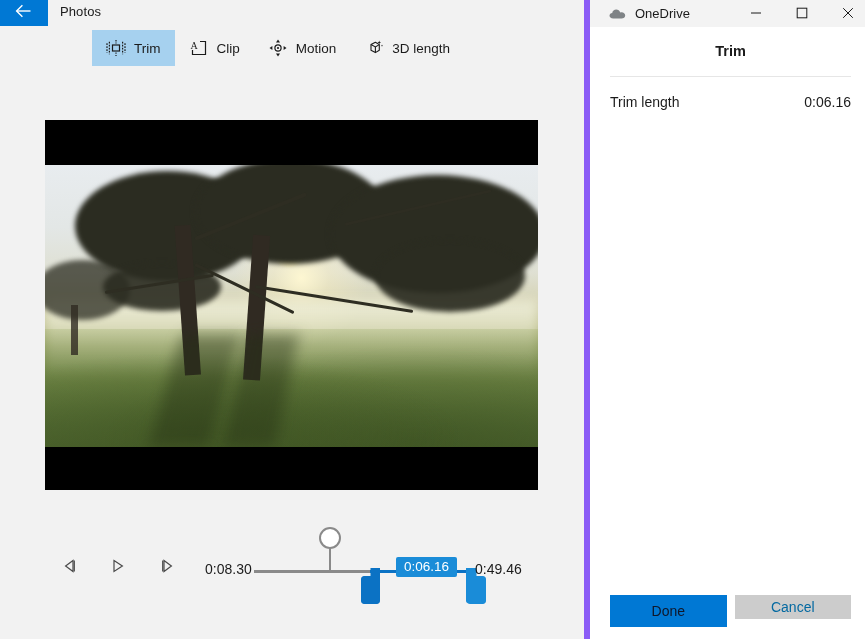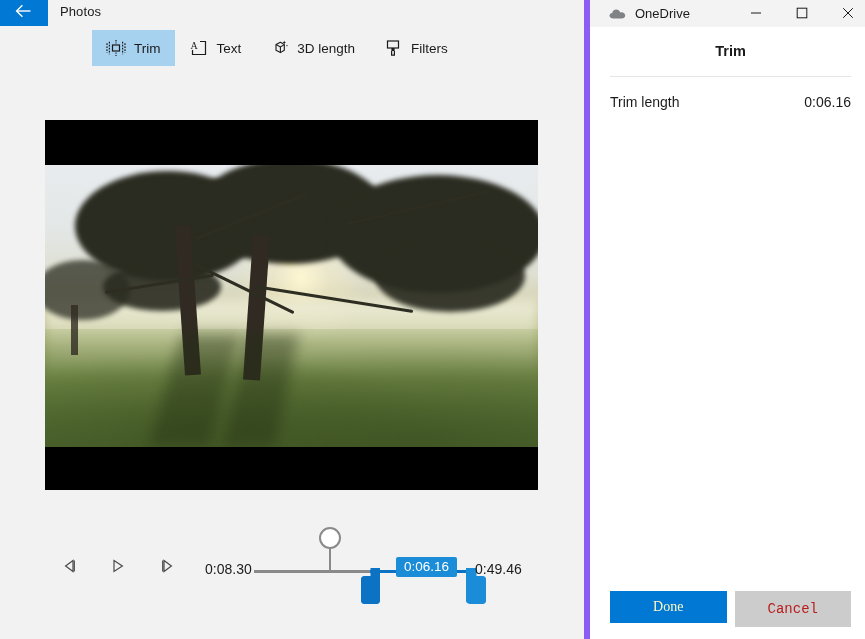--- a/index.html
+++ b/index.html
@@ -354,34 +354,34 @@
     left: 20px;
     bottom: 12px;
     width: 241px;
     display: flex;
     gap: 8px;
   }
   #done-button {
     flex: 1;
     height: 32px;
     background: #0078d4;
-    color: #fef9c3;
+    color: #0f172a;
     border: none;
     font-size: 14px;
-    font-family: Liberation Serif, serif;
+    font-family: Liberation Sans, sans-serif;
     cursor: pointer;
   }
   #cancel-button {
     flex: 1;
-    height: 36px;
+    height: 24px;
     background: #cccccc;
-    color: #b91c1c;
+    color: #0369a1;
     border: none;
     font-size: 14px;
-    font-family: Liberation Mono, monospace;
+    font-family: Liberation Sans, sans-serif;
     cursor: pointer;
   }
 </style>
 </head>
 <body>
 
 <div id="photos-app">
 
   <div id="photos-titlebar">
     <div id="back-button">
@@ -413,47 +413,50 @@
     </div>
 
     <div class="tool-tab">
       <span class="tab-icon">
         <svg width="20" height="18" viewBox="0 0 20 18" aria-hidden="true">
           <text x="1.5" y="9.5" font-family="Liberation Serif, serif" font-size="10" fill="#1b1b1b">A</text>
           <path d="M11 2.5 H16.5 V8" fill="none" stroke="#1b1b1b" stroke-width="1.2"></path>
           <path d="M16.5 8 V15.5 H3.5 V11" fill="none" stroke="#1b1b1b" stroke-width="1.2"></path>
         </svg>
       </span>
-      <span>Text</span>
-    </div>
-
+      <span>Clip</span>
+    </div>
+
+    <div class="tool-tab">
+      <span class="tab-icon">
+        <svg width="20" height="20" viewBox="0 0 20 20" aria-hidden="true">
+          <circle cx="10" cy="10" r="3.1" fill="none" stroke="#1b1b1b" stroke-width="1.2"></circle>
+          <circle cx="10" cy="10" r="1.1" fill="#1b1b1b"></circle>
+          <path d="M10 1.5 L12 4.4 H8 Z" fill="#1b1b1b"></path>
+          <path d="M10 18.5 L12 15.6 H8 Z" fill="#1b1b1b"></path>
+          <path d="M1.5 10 L4.4 8 V12 Z" fill="#1b1b1b"></path>
+          <path d="M18.5 10 L15.6 8 V12 Z" fill="#1b1b1b"></path>
+        </svg>
+      </span>
+      <span>Motion</span>
+    </div>
 
     <div class="tool-tab">
       <span class="tab-icon">
         <svg width="20" height="20" viewBox="0 0 20 20" aria-hidden="true">
           <path d="M7 6.6 L11.4 4.3 L15.3 6.6 L15.3 12.3 L11.4 14.6 L7 12.3 Z" fill="none" stroke="#1b1b1b" stroke-width="1.1" stroke-linejoin="round"></path>
           <path d="M7 6.6 L11.4 8.9 L15.3 6.6" fill="none" stroke="#1b1b1b" stroke-width="1.1"></path>
           <line x1="11.4" y1="8.9" x2="11.4" y2="14.6" stroke="#1b1b1b" stroke-width="1.1"></line>
           <path d="M15.2 2.6 L15.7 4 L17.1 4.5 L15.7 5 L15.2 6.4 L14.7 5 L13.3 4.5 L14.7 4 Z" fill="#1b1b1b"></path>
           <path d="M18 6.6 L18.3 7.4 L19.1 7.7 L18.3 8 L18 8.8 L17.7 8 L16.9 7.7 L17.7 7.4 Z" fill="#1b1b1b"></path>
         </svg>
       </span>
       <span>3D length</span>
     </div>
 
-    <div class="tool-tab">
-      <span class="tab-icon">
-        <svg width="20" height="20" viewBox="0 0 20 20" aria-hidden="true">
-          <rect x="4.5" y="3" width="11" height="7" fill="none" stroke="#1b1b1b" stroke-width="1.2"></rect>
-          <rect x="8.4" y="10" width="3.2" height="3" fill="#1b1b1b"></rect>
-          <path d="M8.6 13 L8.6 17.2 H11.4 V13" fill="none" stroke="#1b1b1b" stroke-width="1.2"></path>
-        </svg>
-      </span>
-      <span>Filters</span>
-    </div>
   </div>
 
   <div id="video-preview">
     <div id="video-frame">
       <div class="vf-sky"></div>
       <div class="vf-sun"></div>
       <div class="vf-mist"></div>
       <div class="vf-grass"></div>
 
       <div class="canopy" style="left:-10px; top:95px; width:95px; height:60px; opacity:.75;"></div>

